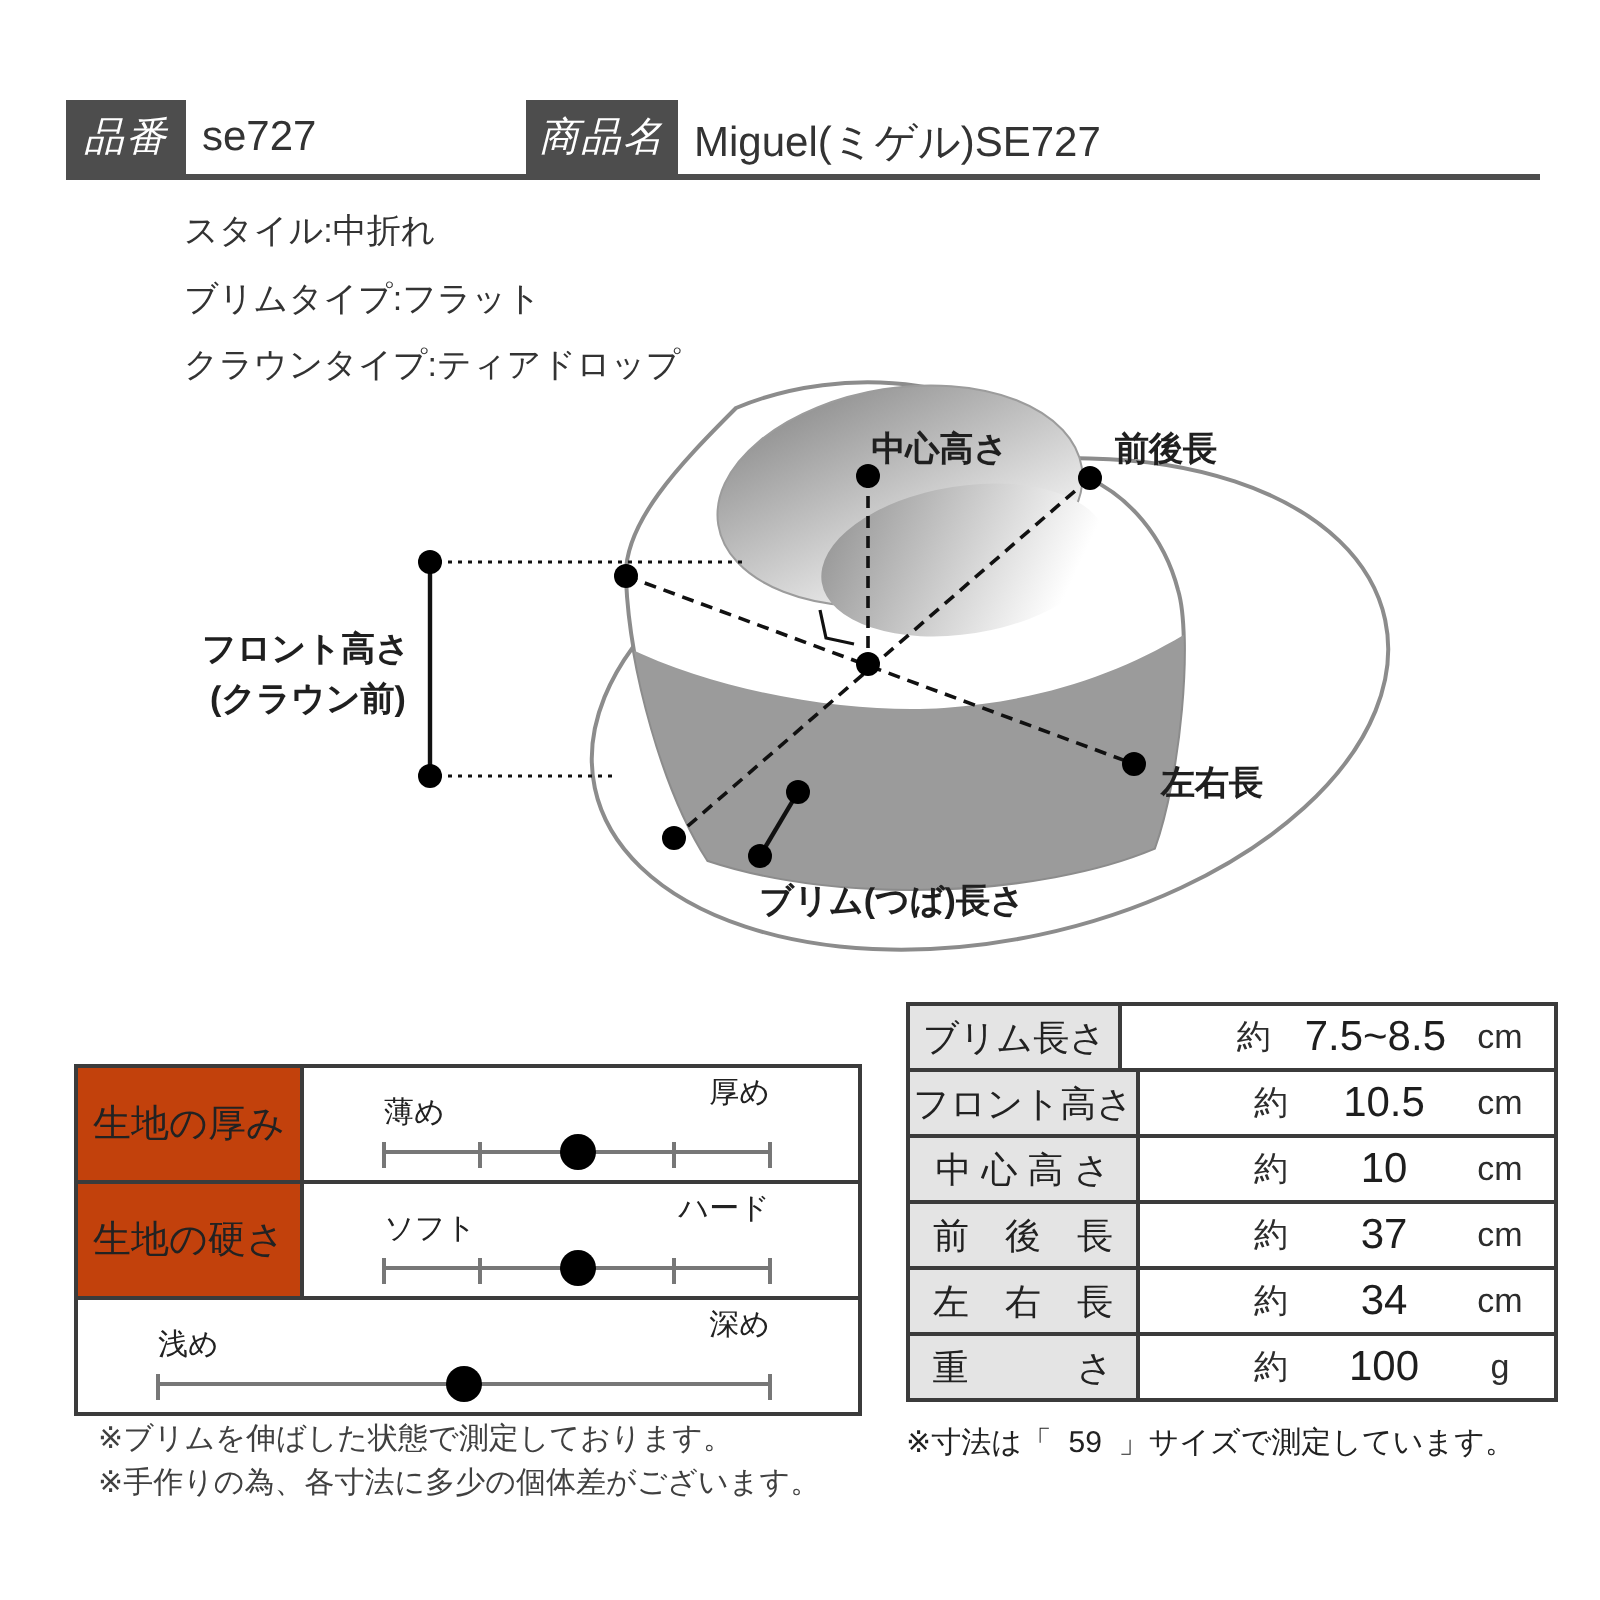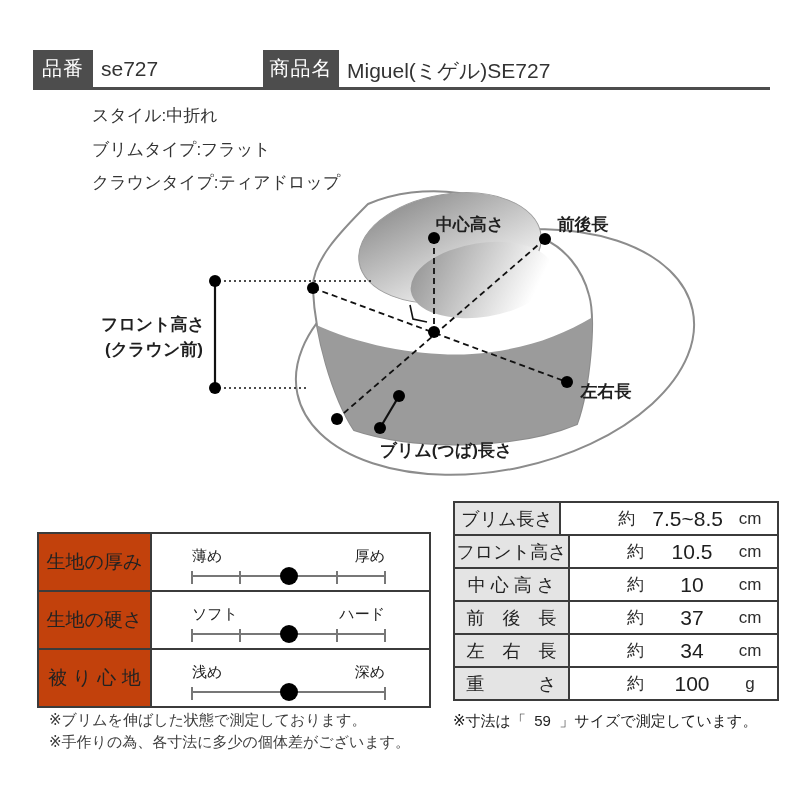--- a/index.html
+++ b/index.html
@@ -5,40 +5,40 @@
   html,body{margin:0;padding:0;}
   body{
     width:800px;height:800px;position:relative;background:#ffffff;
     font-family:"Liberation Sans","DejaVu Sans",sans-serif;color:#2d2d2d;
     overflow:hidden;
   }
   
   .header{position:absolute;left:33px;top:50px;width:737px;height:37px;
     border-bottom:3px solid #4d4d4d;}
   .label-box{position:absolute;top:0;height:37px;background:#4d4d4d;color:#fff;
-    display:flex;align-items:center;justify-content:center;font-size:20px;letter-spacing:1px;}
+    display:flex;align-items:center;justify-content:center;font-size:20px;letter-spacing:1px;font-style:italic;}
   .box-no{left:0;width:60px;}
   .box-name{left:230px;width:76px;}
   .hval{position:absolute;top:7px;font-size:21px;color:#333;}
   .val-no{left:68px;}
   .val-name{left:314px;}
   
   .specs{position:absolute;left:48px;top:99px;font-size:17px;line-height:33.5px;color:#333;margin-left:44px;}
   
   .diagram{position:absolute;left:90px;top:188px;}
   svg text{font-size:17px;font-weight:700;fill:#1f1f1f;}
   
   .feature-table{position:absolute;left:37px;top:532px;width:390px;border:2px solid #3b3b3b;}
   .f-row{display:flex;height:56px;border-bottom:2px solid #3b3b3b;background:#fff;}
   .f-row:last-child{border-bottom:none;}
   .f-label{width:111px;background:#c2410c;border-right:2px solid #3b3b3b;
     display:flex;align-items:center;justify-content:center;font-size:19px;color:#222;white-space:pre;}
   .f-slider{flex:1;position:relative;text-align:center;}
   .s-min{position:absolute;left:40px;top:13px;font-size:15px;color:#222;}
-  .s-max{position:absolute;right:44px;top:13px;font-size:15px;color:#222;}
+  .s-max{position:absolute;right:44px;top:3px;font-size:15px;color:#222;}
   .s-track{position:absolute;left:40px;right:44px;top:41px;border-top:2px solid #777;}
   .s-tick{position:absolute;top:-6px;width:2px;height:13px;background:#777;transform:translateX(-50%);}
   .s-dot{position:absolute;top:-10px;left:50%;width:18px;height:18px;background:#000;
     border-radius:50%;transform:translateX(-50%);}
   
   .size-table{position:absolute;left:453px;top:501px;width:322px;border:2px solid #3b3b3b;}
   .z-row{display:flex;height:31px;border-bottom:2px solid #3b3b3b;gap:48px;}
   .z-row:last-child{border-bottom:none;}
   .z-label{width:113px;background:#e4e4e4;border-right:2px solid #3b3b3b;
     display:flex;align-items:center;justify-content:center;font-size:18px;color:#222;white-space:pre;}
@@ -155,21 +155,20 @@
       <div class="s-track">
         <span class="s-tick" style="left:0%"></span>
         <span class="s-tick" style="left:25%"></span>
         <span class="s-tick" style="left:75%"></span>
         <span class="s-tick" style="left:100%"></span>
         <span class="s-dot"></span>
       </div>
     </div>
   </div>
   <div class="f-row">
-    <div class="f-label">被 り 心 地</div>
     <div class="f-slider">
       <span class="s-min">浅め</span>
       <span class="s-max">深め</span>
       <div class="s-track">
         <span class="s-tick" style="left:0%"></span>
         <span class="s-tick" style="left:100%"></span>
         <span class="s-dot"></span>
       </div>
     </div>
   </div>

